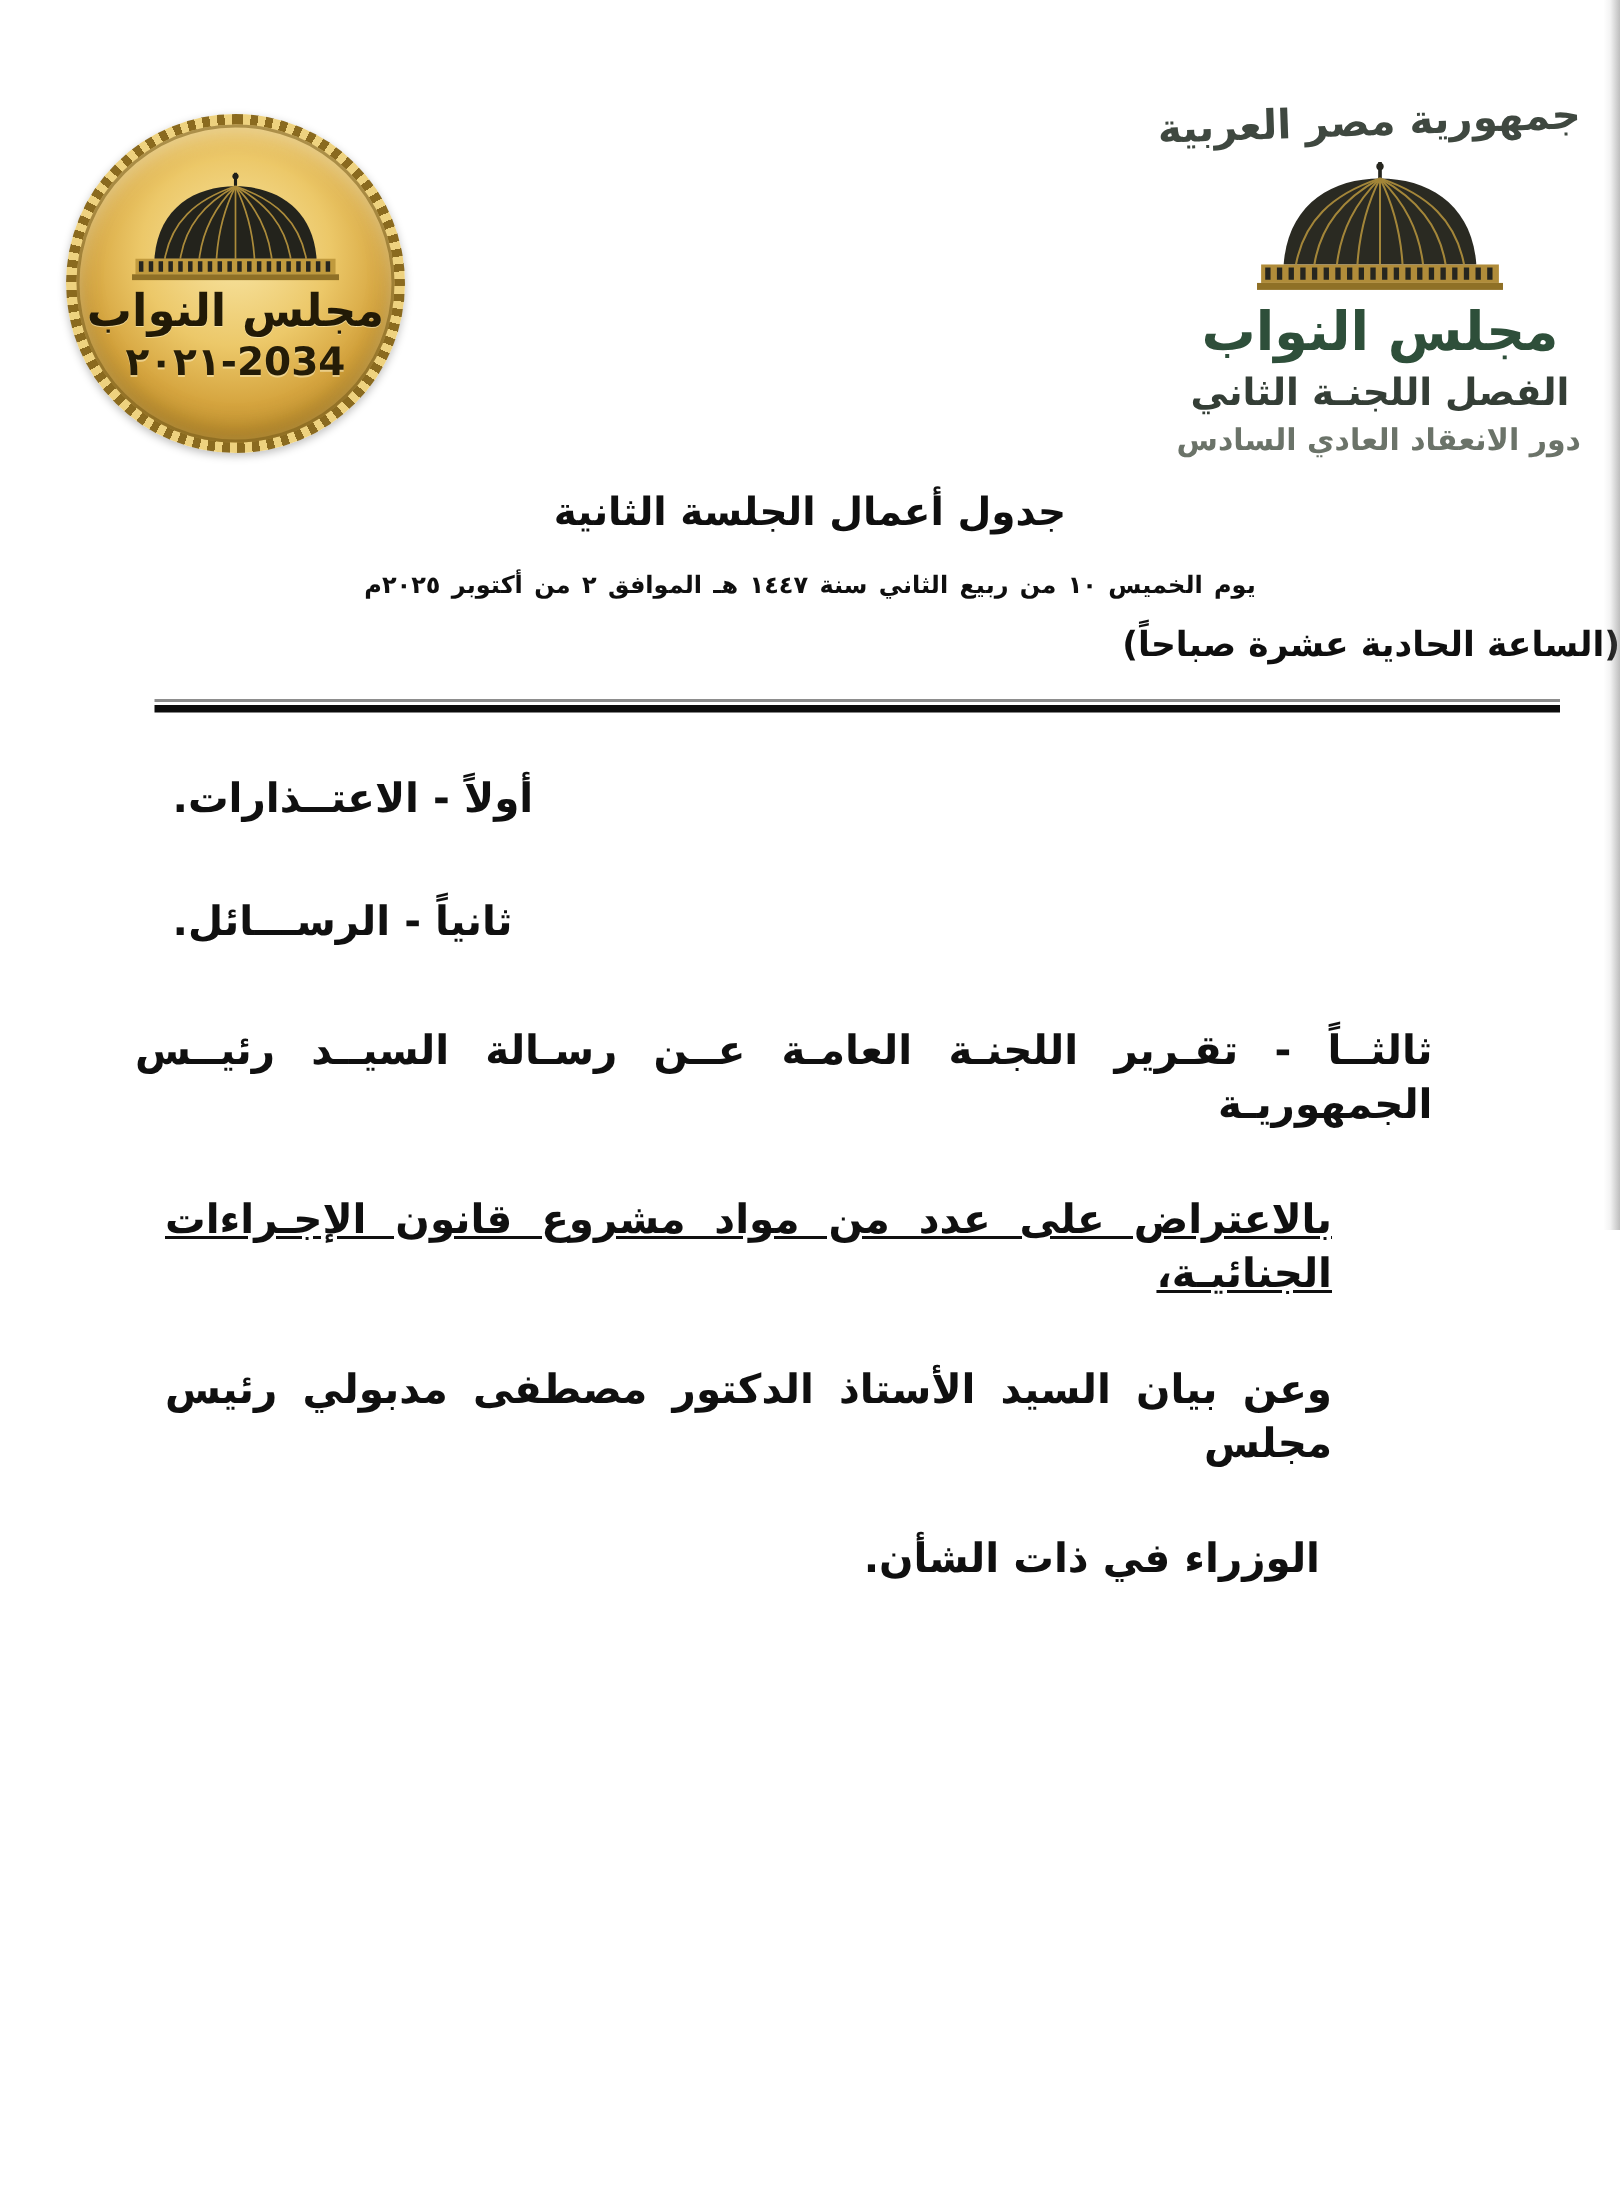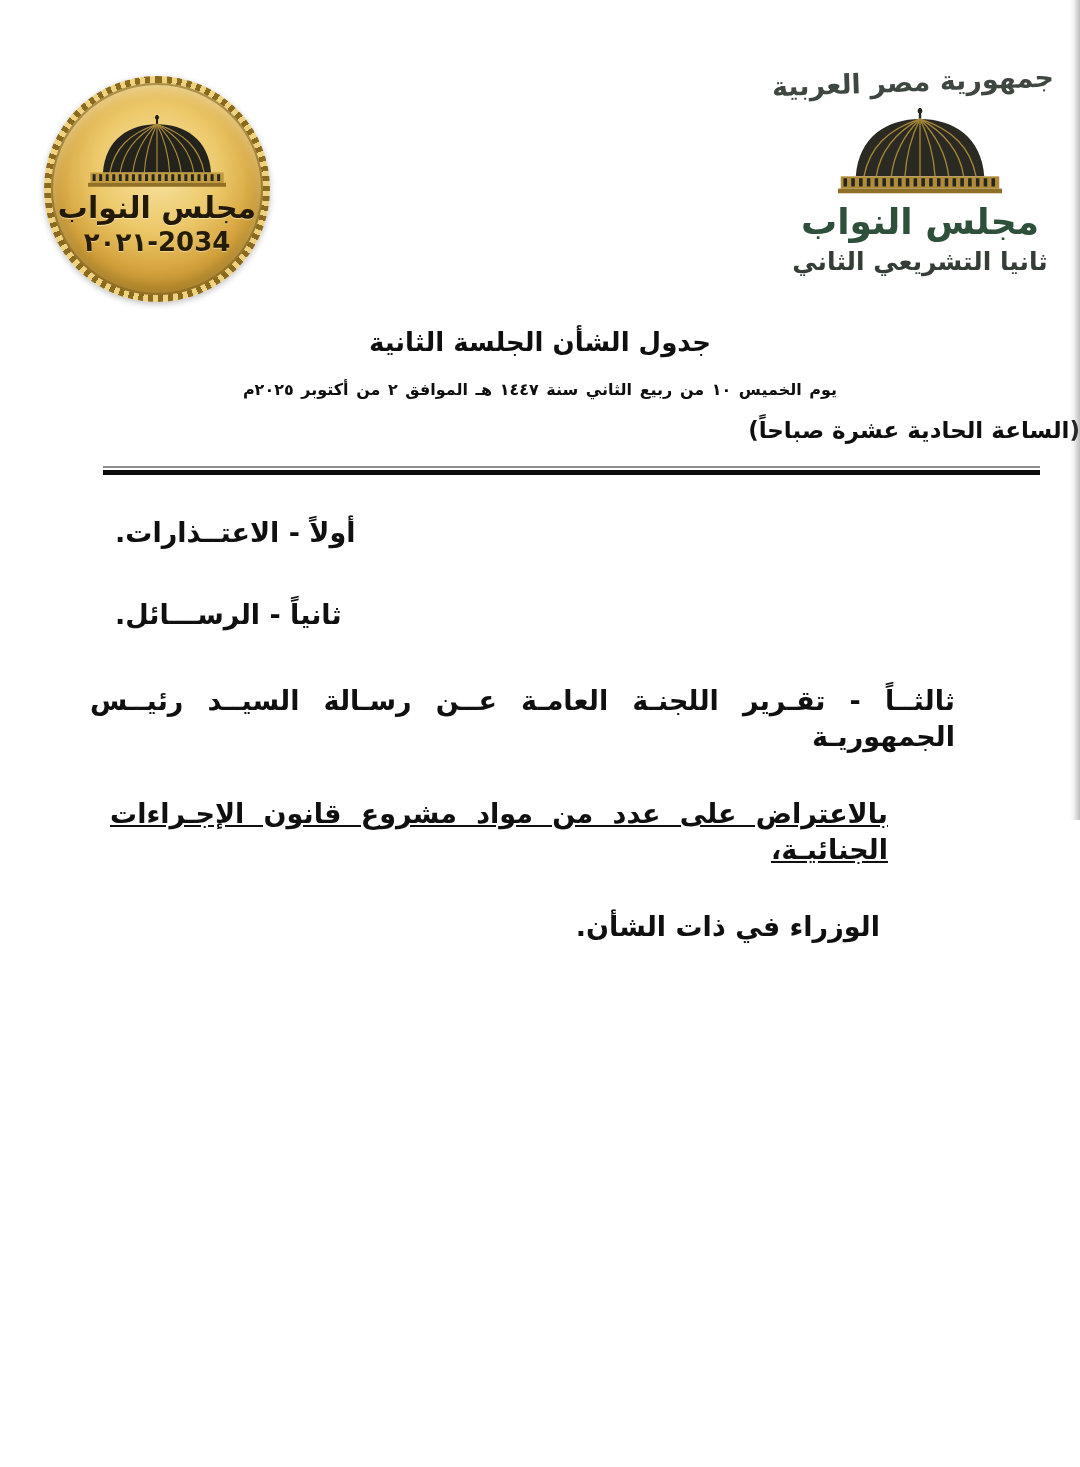--- a/index.html
+++ b/index.html
@@ -156,34 +156,36 @@
         <path d="M60,8 C66,20 70,34 71,50"></path>
         <path d="M60,8 C72,20 79,33 81,50"></path>
         <path d="M60,8 C78,18 89,31 92,50"></path>
         <path d="M60,8 C84,16 97,29 101,50"></path>
       </g>
       <rect x="2" y="50" width="116" height="9" fill="#b08c3a"></rect>
       <line x1="4" y1="54.5" x2="116" y2="54.5" stroke="#26261f" stroke-width="6" stroke-dasharray="2.6 3.1"></line>
       <rect x="0" y="59" width="120" height="3.4" fill="#8f7026"></rect>
     </svg>
     <div class="emblem-council" dir="rtl">مجلس النواب</div>
-    <div class="emblem-term" dir="rtl">ثانيا التشريعي الثاني</div>
+    <div class="emblem-term" dir="rtl">الفصل اللجنـة الثاني</div>
+    <div class="emblem-round" dir="rtl">دور الانعقاد العادي السادس</div>
   </div>
 
 </div>
 
-<div class="title">جدول الشأن الجلسة الثانية</div>
+<div class="title">جدول أعمال الجلسة الثانية</div>
 <div class="date-line">يوم الخميس ١٠ من ربيع الثاني سنة ١٤٤٧ هـ الموافق ٢ من أكتوبر ٢٠٢٥م</div>
 <div class="time-line">(الساعة الحادية عشرة صباحاً)</div>
 
 <div class="rule">
   <div class="rule-thin"></div>
   <div class="rule-thick"></div>
 </div>
 
 <div class="item item-first">أولاً - الاعتــذارات.</div>
 <div class="item item-second">ثانياً - الرســـائل.</div>
 
 <div class="para-third">
   <div class="p-line p-line-0">ثالثــاً - تقـرير اللجنـة العامـة عــن رسـالة السيــد رئيــس الجمهوريـة</div>
   <div class="p-line p-line-1">بالاعتراض على عدد من مواد مشروع قانون الإجـراءات الجنائيـة،</div>
+  <div class="p-line p-line-2">وعن بيان السيد الأستاذ الدكتور مصطفى مدبولي رئيس مجلس</div>
   <div class="p-line p-line-3">الوزراء في ذات الشأن.</div>
 </div>
 
 </body></html>

